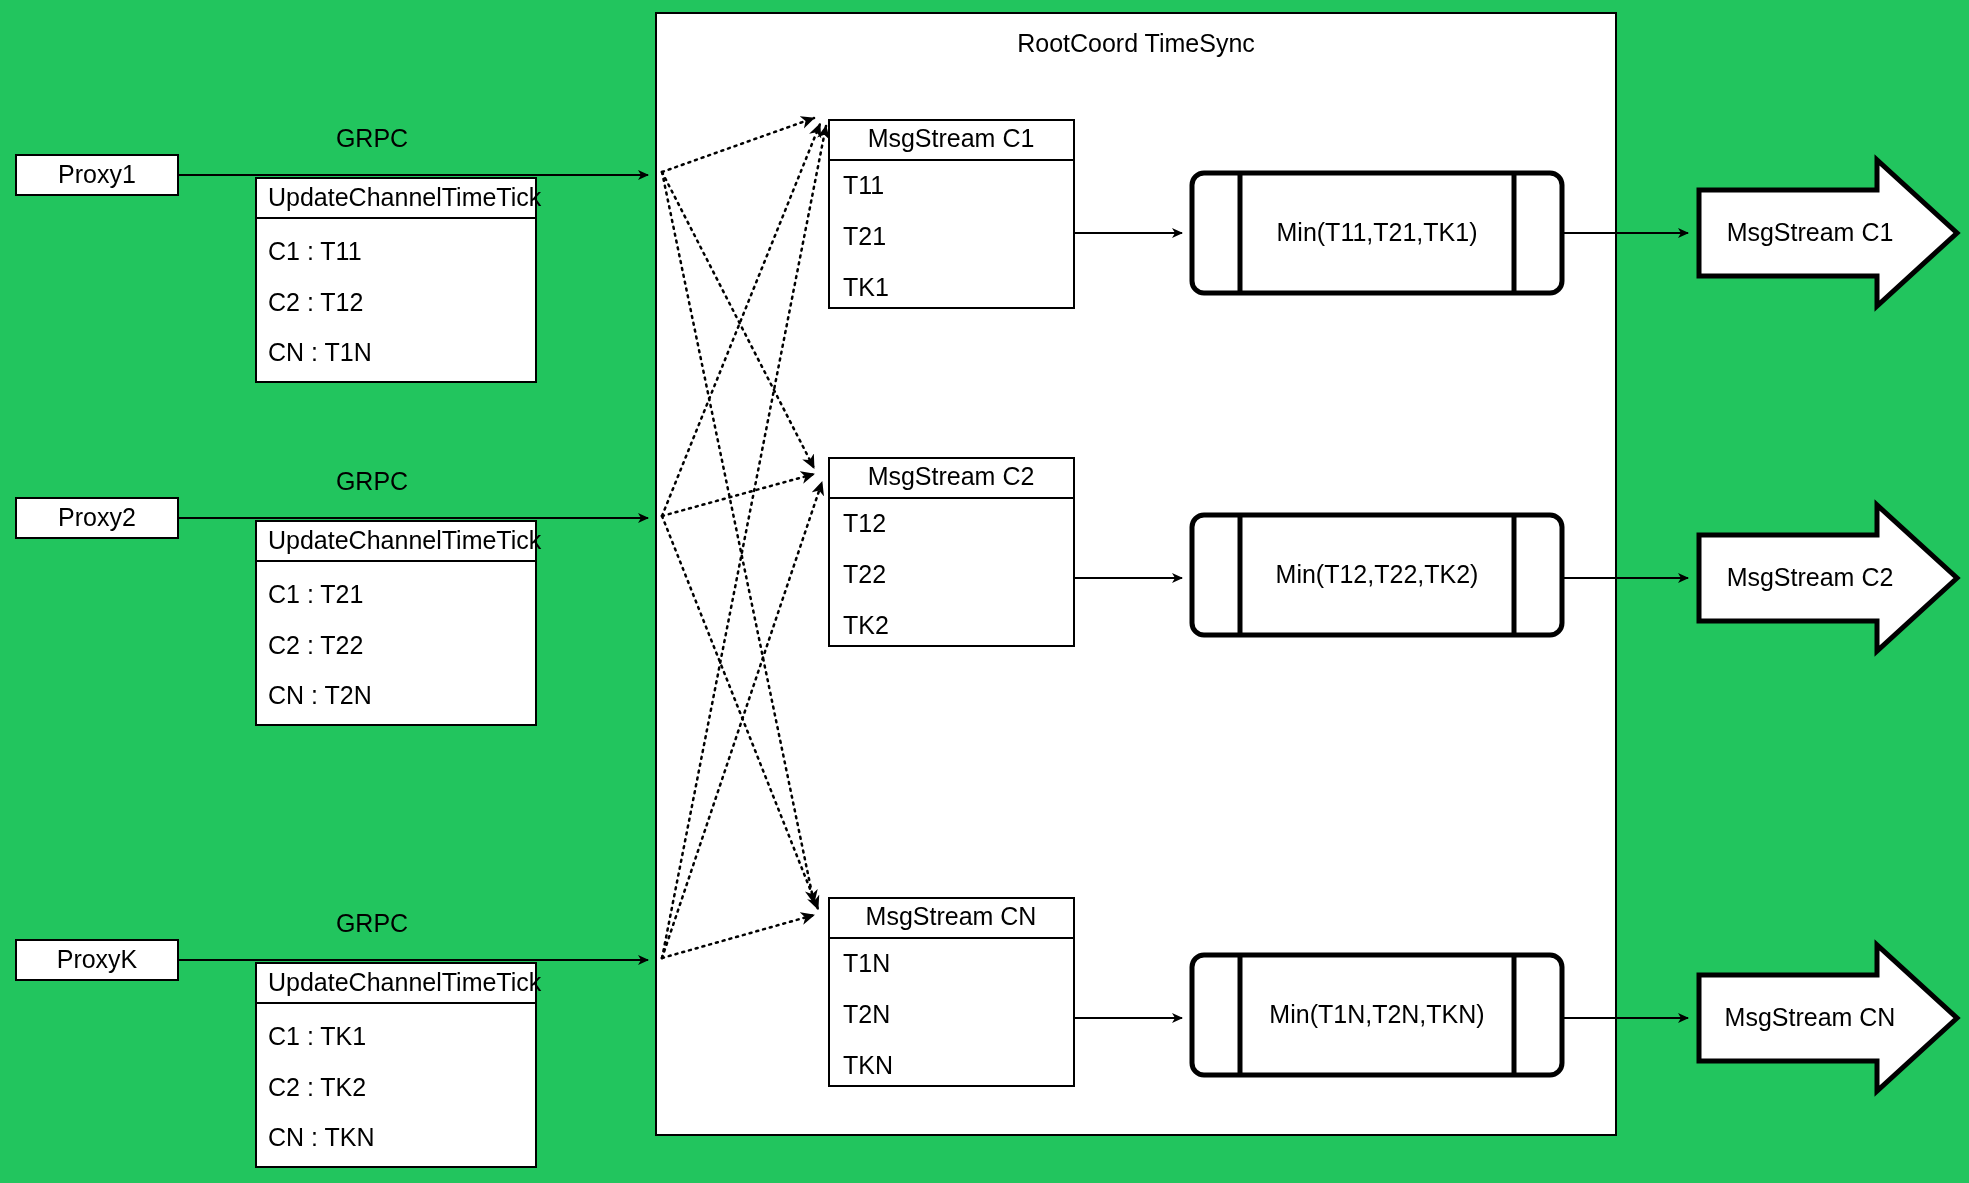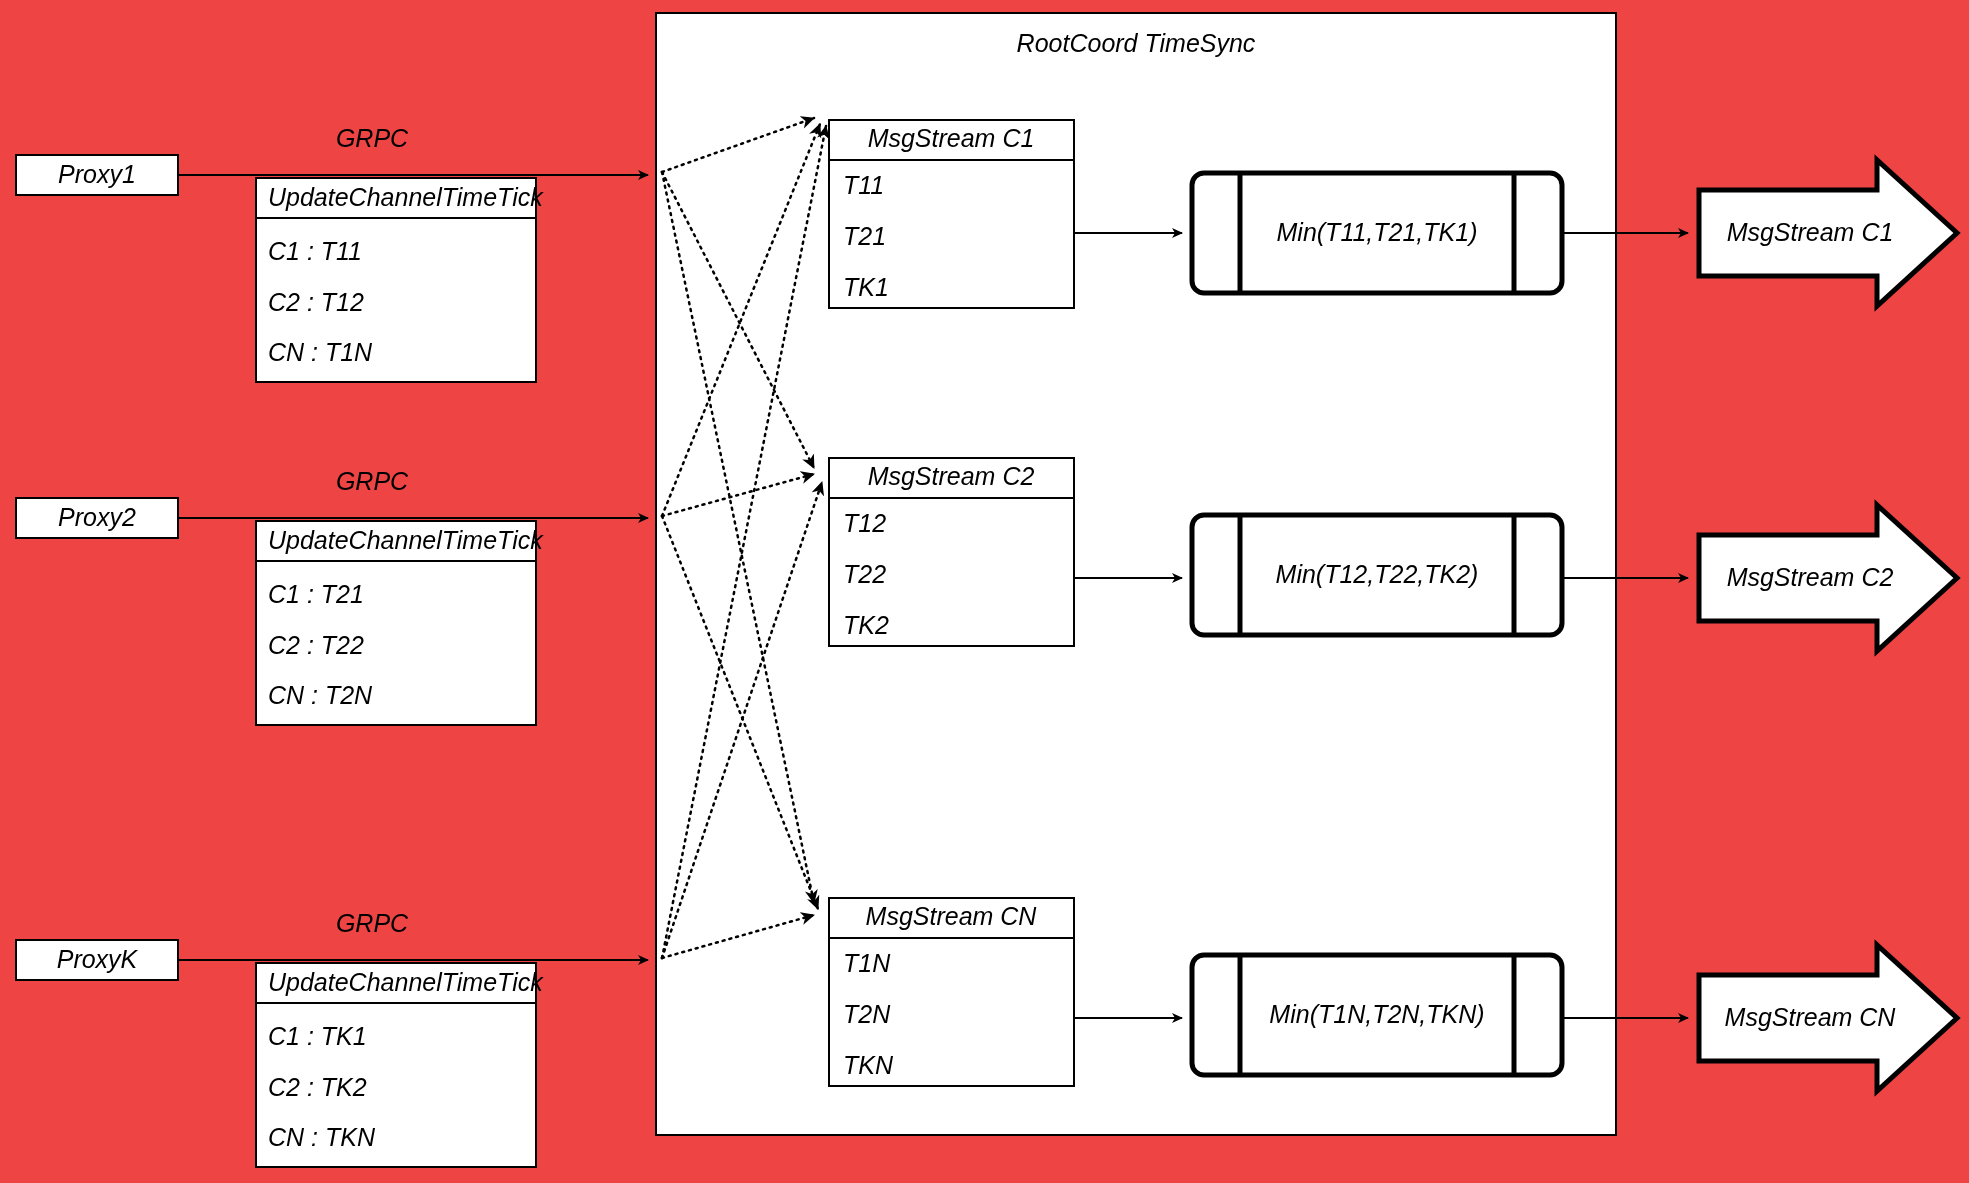--- a/index.html
+++ b/index.html
@@ -1,18 +1,18 @@
 <!DOCTYPE html>
 <html><head>
 <meta charset="utf-8">
 <style>
   html,body{margin:0;padding:0;background:#ffffff;}
   body{width:1969px;height:1183px;overflow:hidden;
        font-family:"Liberation Sans","DejaVu Sans",sans-serif;}
-  #stage{position:relative;width:1969px;height:1183px;background:#ef4444;font-style:italic;}
+  #stage{position:relative;width:1969px;height:1183px;background:#22c55e;}
   svg{position:absolute;top:0;left:0;width:1969px;height:1183px;}
   .shp{fill:#ffffff;stroke:#000000;stroke-width:2;}
   .shp-thick{fill:#ffffff;stroke:#000000;stroke-width:5;}
   .ln{stroke:#000000;stroke-width:2;fill:none;}
   .dot{stroke:#000000;stroke-width:2.5;fill:none;stroke-dasharray:2 5;stroke-linecap:round;}
   .div{stroke:#000000;stroke-width:2;}
   .div-thick{stroke:#000000;stroke-width:5;}
   text{font-family:"Liberation Sans","DejaVu Sans",sans-serif;fill:#000000;}
   .t-c{font-size:25px;text-anchor:middle;dominant-baseline:middle;}
   .t-l{font-size:25px;text-anchor:start;dominant-baseline:middle;}

